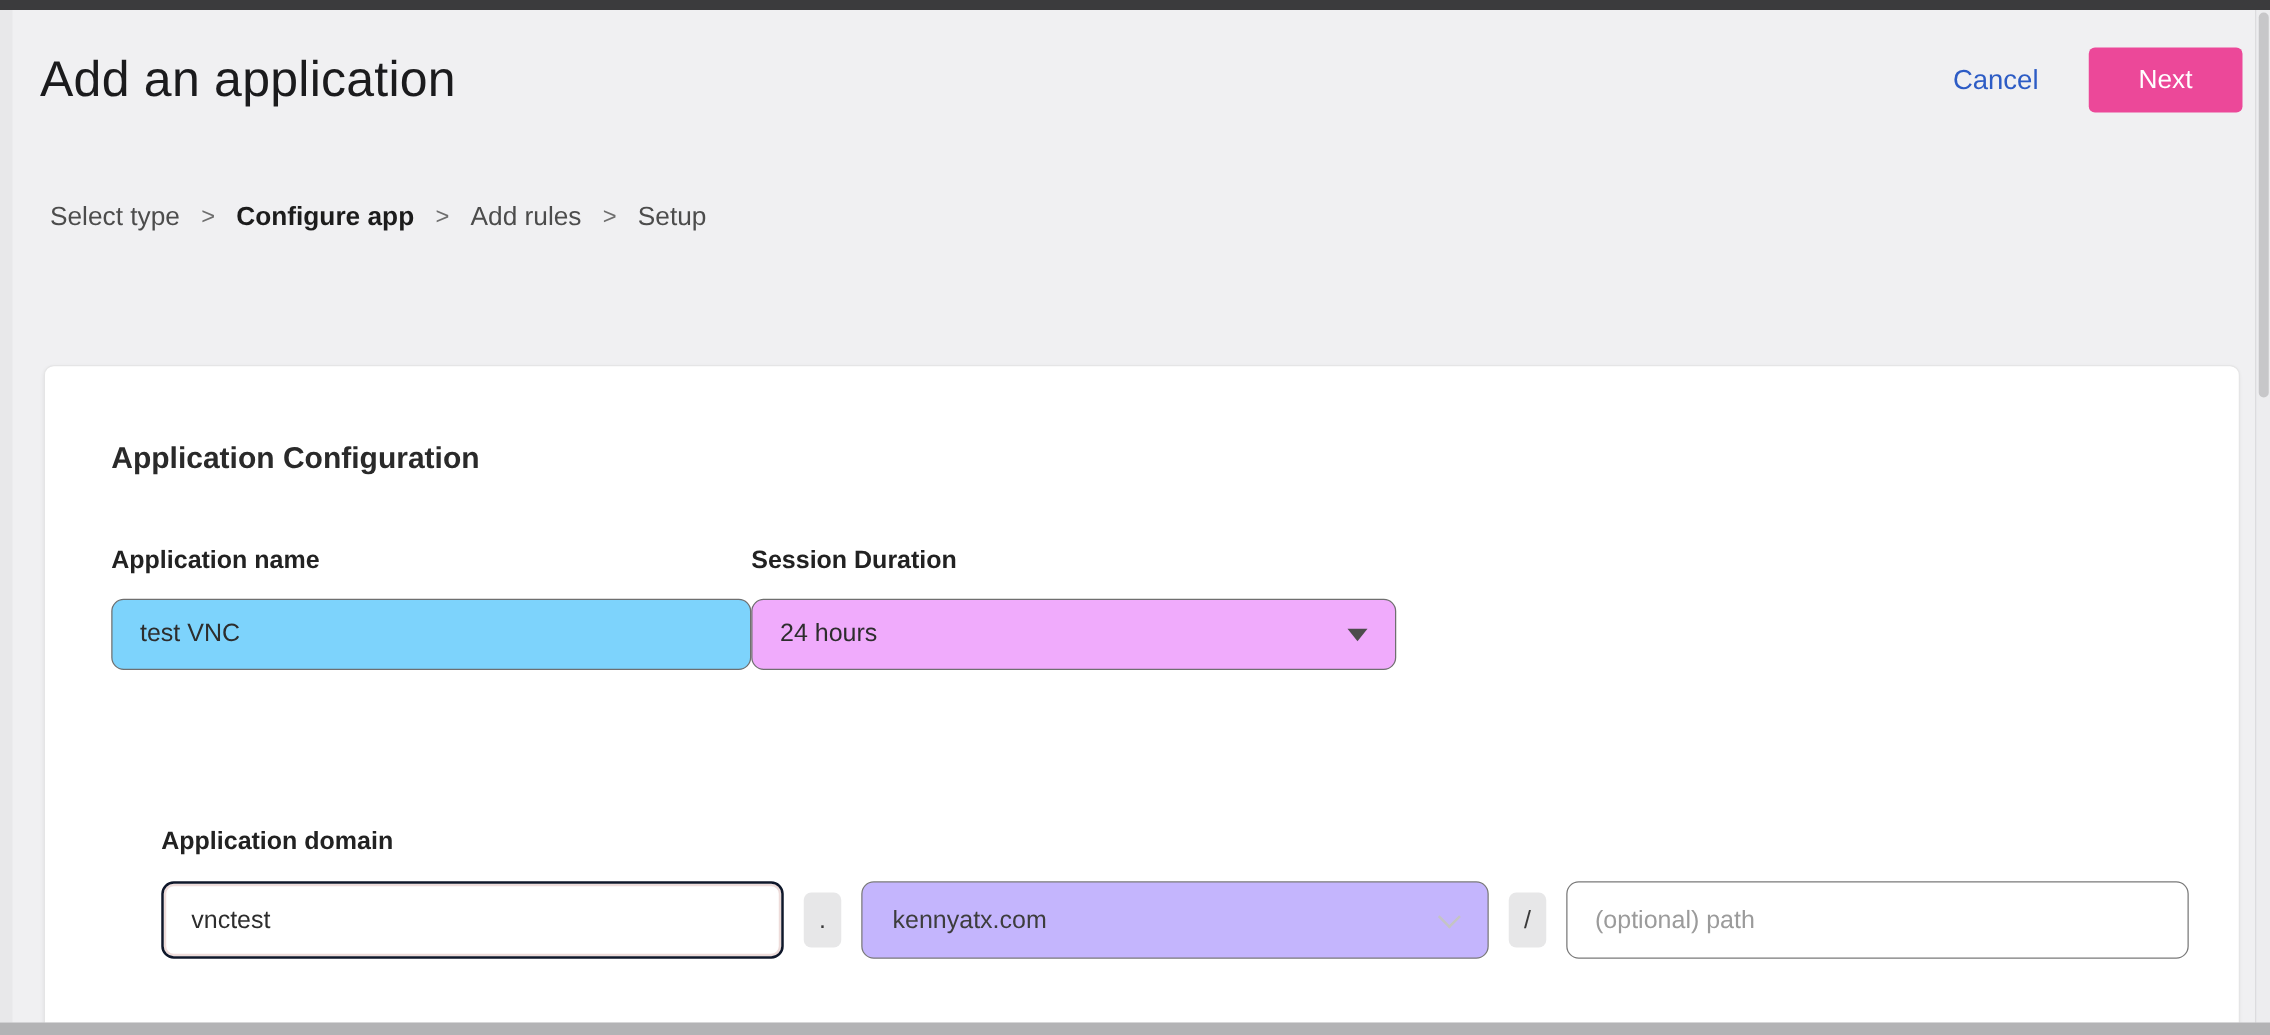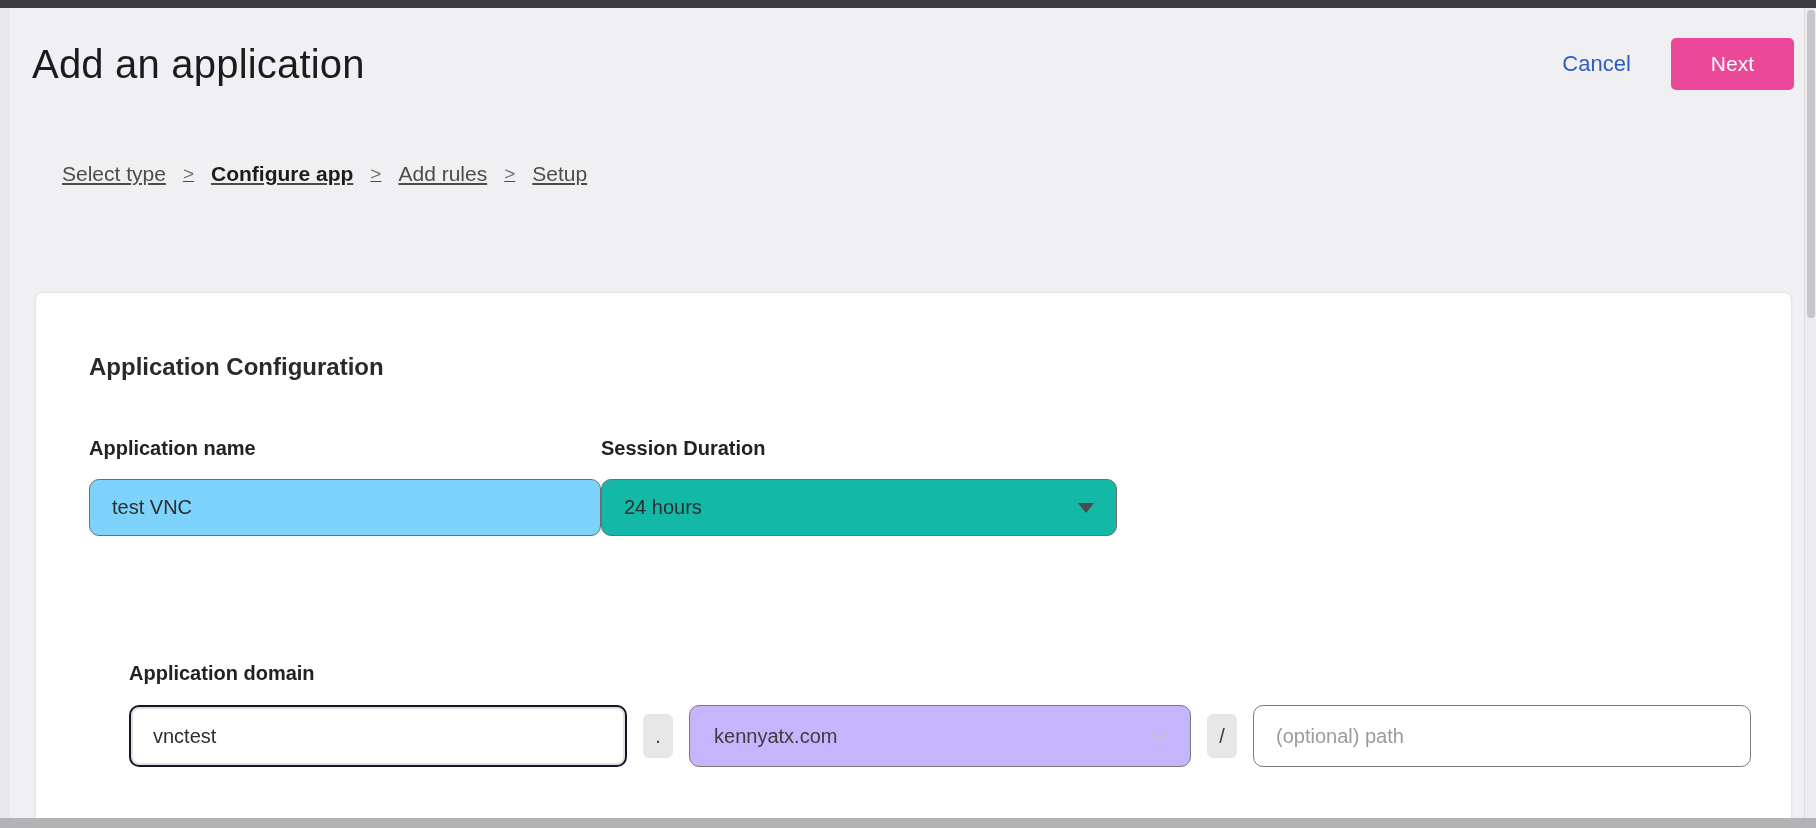--- a/index.html
+++ b/index.html
@@ -36,23 +36,23 @@
   .cancel-link {
     font-size: 22px; color: #2d5cc5; cursor: pointer; background: none; border: none;
     font-family: inherit;
   }
   .next-button {
     font-size: 21px; color: #ffffff; background: #ec4899; border: none;
     border-radius: 5px; padding: 14px 40px; cursor: pointer; font-family: inherit;
   }
 
   .breadcrumb {
-    margin: 72px 0 0 52px;
+    margin: 72px 0 0 30px;
     font-size: 21px; color: #4c4c4c;
-    display: flex; align-items: center; text-decoration: underline;
+    display: flex; align-items: center;
   }
   .crumb { cursor: pointer; }
   .crumb.active { font-weight: 700; color: #1c1c1c; }
   .crumb-sep { margin: 0 17px; color: #6e6e6e; font-size: 19px; }
 
   .card {
     margin: 106px 0 0 25px;
     width: 1757px; height: 560px;
     background: #ffffff;
     border: 1px solid #e5e5e6;
@@ -77,21 +77,21 @@
     padding: 0 22px; font-size: 20px; color: #2d2d2d;
     font-family: inherit; background: #7dd3fc; outline: none;
   }
   .text-input::placeholder { color: #9b9b9b; }
 
   .select-box {
     height: 57px; width: 516px;
     border: 1.5px solid #6f6f6f; border-radius: 10px;
     display: flex; align-items: center; justify-content: space-between;
     padding: 0 22px; font-size: 20px; color: #2d2d2d;
-    background: #14b8a6; cursor: pointer;
+    background: #f0abfc; cursor: pointer;
   }
   .caret-down {
     width: 0; height: 0;
     border-left: 8px solid transparent; border-right: 8px solid transparent;
     border-top: 10px solid #4c4c4c;
   }
 
   .domain-row { margin-top: 20px; display: flex; align-items: center; gap: 16px; }
   .subdomain-input {
     height: 62px; width: 512px;

